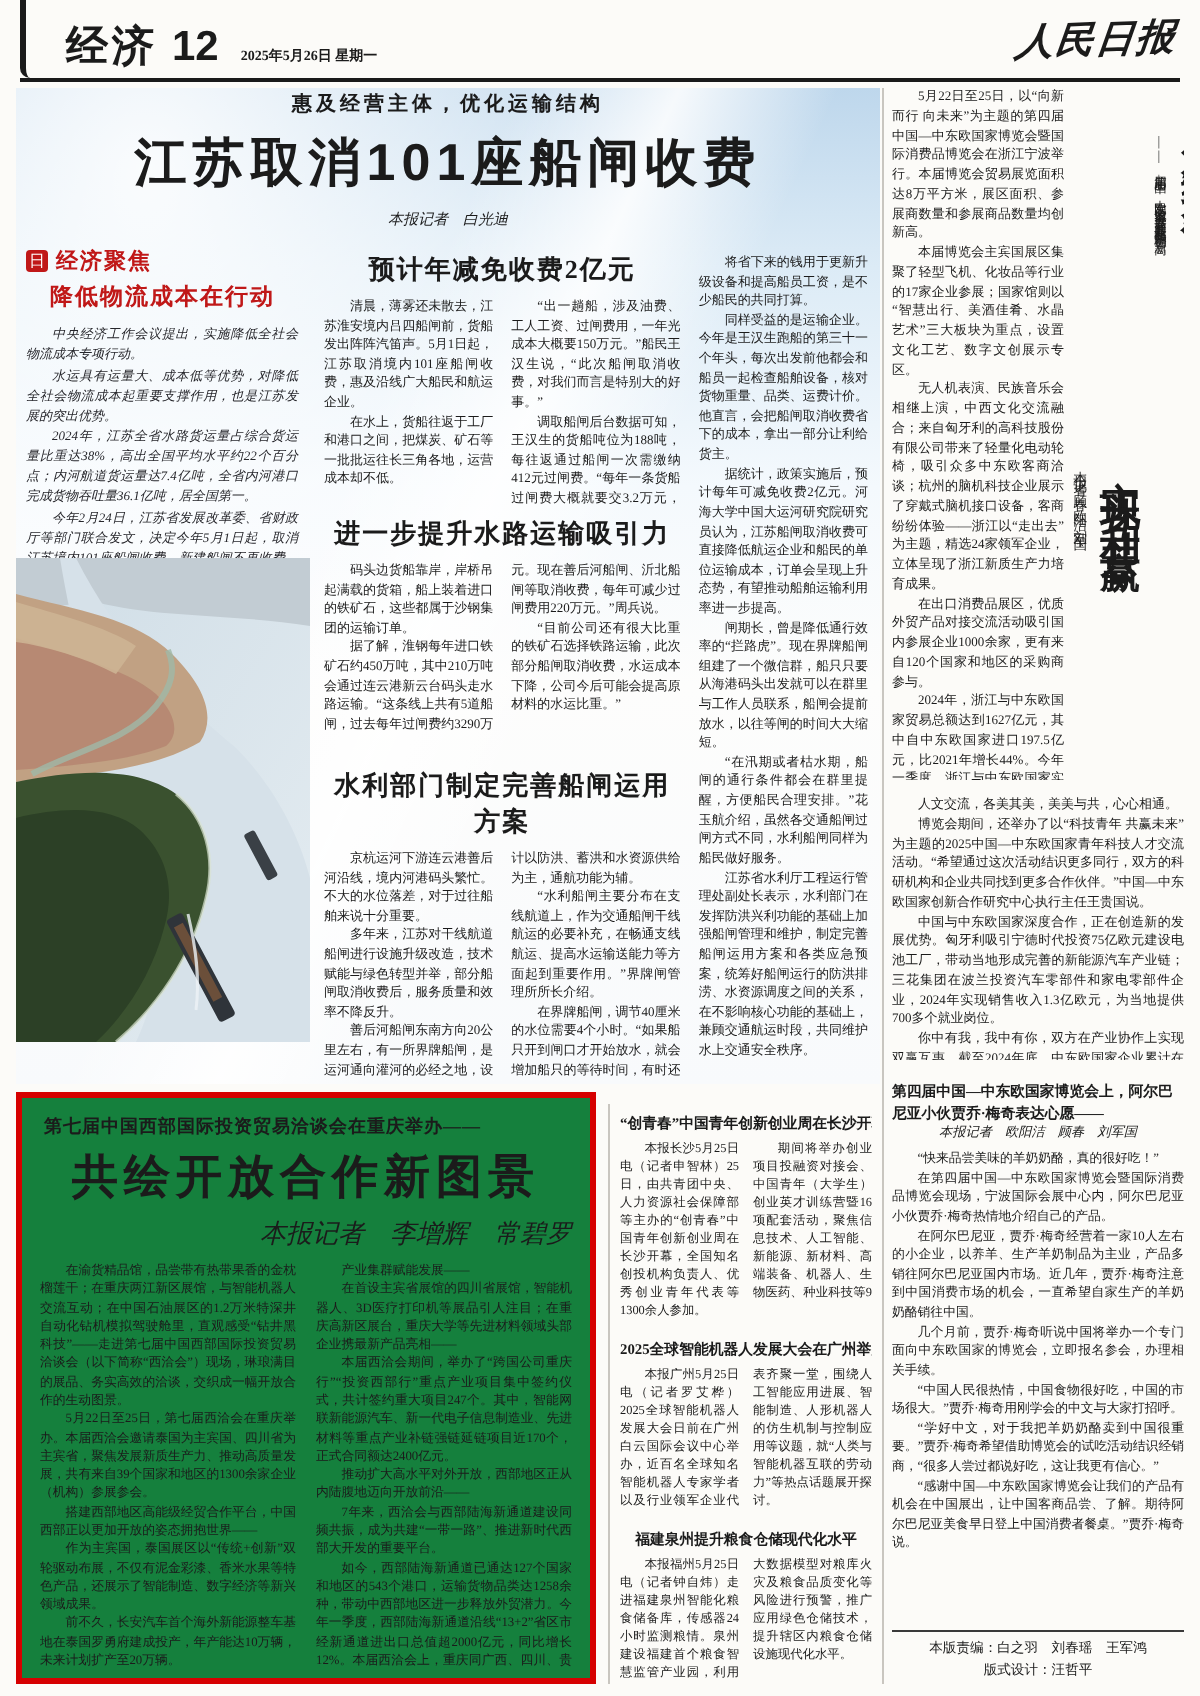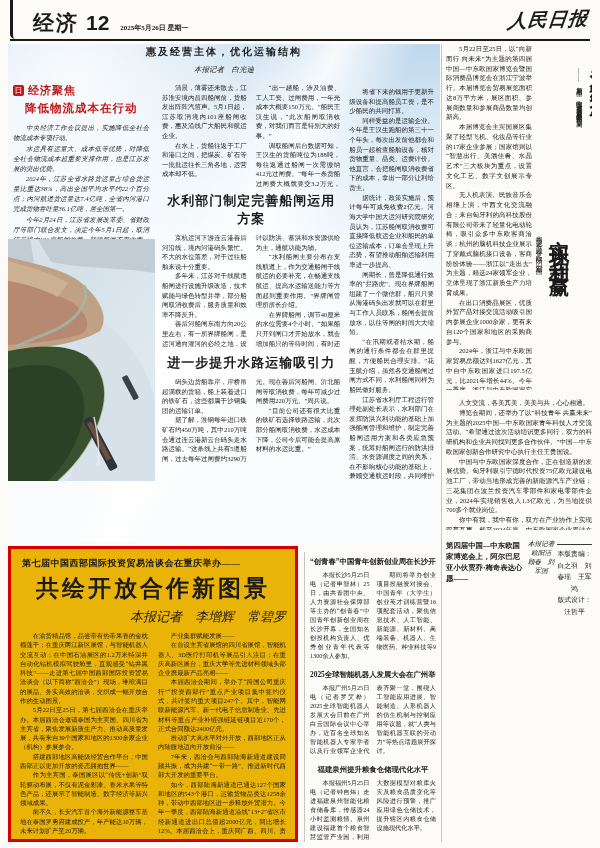--- a/index.html
+++ b/index.html
@@ -58,34 +58,34 @@
   .vh-big{font-size:20px;font-weight:bold;letter-spacing:7px;line-height:1.35;}
   .vh-b2{padding-top:170px;}
   .vh-sub{font-size:6.2px;letter-spacing:1px;line-height:2.2;padding-top:14px;}
   .vh-byline{font-size:6.8px;letter-spacing:2px;padding-top:176px;line-height:2;}
   .right-wide{margin-top:8px;height:132px;overflow:hidden;}
   
   .vdiv1{position:absolute;left:441px;top:44px;width:1px;height:798px;background:#c9c6c0;}
   .vdiv2{position:absolute;left:304px;top:552px;width:1px;height:290px;background:#c9c6c0;}
   
   .red-box{position:absolute;left:8px;top:546px;width:290px;height:296px;border:3.5px solid #d60000;
-        background:#eab308;box-sizing:border-box;padding:6px 9px;overflow:hidden;}
+        background:#15803d;box-sizing:border-box;padding:6px 9px;overflow:hidden;}
   .bl-kicker{font-size:9px;font-weight:bold;letter-spacing:.5px;margin:2px 0 3px 2px;}
   .bl-head{font-size:23px;font-weight:bold;text-align:center;letter-spacing:3px;margin:2px 0 4px;}
   .bl-byline{font-size:13px;font-style:italic;text-align:right;margin-bottom:5px;}
   .bl-body{columns:2;column-gap:10px;height:210px;overflow:hidden;}
   .bl-body .para{font-size:6.4px;line-height:1.45;text-indent:2em;margin:0;text-align:justify;}
   
   .bottom-mid{position:absolute;left:310px;top:550px;width:126px;height:292px;overflow:hidden;}
   .bm-head{font-size:7.4px;font-weight:bold;text-align:center;white-space:nowrap;margin:7px 0 4px;}
   .bm-body{columns:2;column-gap:7px;overflow:hidden;}
   .bm-body .para{font-size:6.2px;line-height:1.45;text-indent:2em;margin:0;text-align:justify;}
   .bm1{height:92px;} .bm2{height:74px;} .bm3{height:70px;}
   
-  .bottom-right{position:absolute;left:446px;top:540px;width:146px;height:302px;display:flex;flex-direction:row;overflow:hidden;}
+  .bottom-right{position:absolute;left:446px;top:540px;width:146px;height:302px;display:flex;flex-direction:column;overflow:hidden;}
   .br-kicker{font-size:7.4px;font-weight:bold;line-height:1.5;}
   .br-head{font-size:9px;font-weight:bold;text-align:center;letter-spacing:.5px;margin:5px 0 3px;}
   .br-byline{font-size:6.6px;font-style:italic;text-align:center;margin-bottom:4px;}
   .br-body{flex:1;overflow:hidden;}
   .br-body .para{font-size:6.4px;line-height:1.5;text-indent:2em;margin:0;text-align:justify;}
   .br-footer{border-top:1.5px solid #3a3a3a;margin-top:4px;padding-top:3px;text-align:center;
         font-size:6.8px;line-height:1.7;}
 </style>
 </head>
 <body>
@@ -97,20 +97,21 @@
       <span class="section-name">经济</span>
       <span class="page-no">12</span>
       <span class="date">2025年5月26日 星期一</span>
     </div>
     <div class="masthead">人民日报</div>
   </div>
 
   <div class="top-block">
     <div class="banner">
       <div class="kicker">惠及经营主体，优化运输结构</div>
+      <div class="main-headline">江苏取消101座船闸收费</div>
       <div class="main-byline">本报记者　白光迪</div>
     </div>
     <div class="top-cols">
 
       <div class="focus-col">
         <div class="badge-row">
           <span class="badge">日</span>
           <span class="badge-title">经济聚焦</span>
         </div>
         <div class="focus-sub">降低物流成本在行动</div>
@@ -149,43 +150,44 @@
               <rect x="108" y="146" width="26" height="6" rx="1.5" fill="#3a4046"></rect>
             </g>
             <path d="M86,178 C90,195 92,210 90,226" stroke="#eef3f6" stroke-width="1.5" fill="none" opacity="0.8"></path>
           </svg>
         </div>
       </div>
 
       <div class="mid-cols">
         <div class="mid-left">
           <div>
+            <div class="mid-head">预计年减免收费2亿元</div>
             <div class="mid-body h1body">
                 <p class="para">清晨，薄雾还未散去，江苏淮安境内吕四船闸前，货船发出阵阵汽笛声。5月1日起，江苏取消境内101座船闸收费，惠及沿线广大船民和航运企业。</p>
                 <p class="para">在水上，货船往返于工厂和港口之间，把煤炭、矿石等一批批运往长三角各地，运营成本却不低。</p>
                 <p class="para">“出一趟船，涉及油费、工人工资、过闸费用，一年光成本大概要150万元。”船民王汉生说，“此次船闸取消收费，对我们而言是特别大的好事。”</p>
                 <p class="para">调取船闸后台数据可知，王汉生的货船吨位为188吨，每往返通过船闸一次需缴纳412元过闸费。“每年一条货船过闸费大概就要交3.2万元，占总运营成本的2%到3%。”王汉生说，他每年可省下一笔不小的开支。</p>
+              </div>
+          </div>
+          <div>
+            <div class="mid-head">进一步提升水路运输吸引力</div>
+            <div class="mid-body h3body">
+                <p class="para">码头边货船靠岸，岸桥吊起满载的货箱，船上装着进口的铁矿石，这些都属于沙钢集团的运输订单。</p>
+                <p class="para">据了解，淮钢每年进口铁矿石约450万吨，其中210万吨会通过连云港新云台码头走水路运输。“这条线上共有5道船闸，过去每年过闸费约3290万元。现在善后河船闸、沂北船闸等取消收费，每年可减少过闸费用220万元。”周兵说。</p>
+                <p class="para">“目前公司还有很大比重的铁矿石选择铁路运输，此次部分船闸取消收费，水运成本下降，公司今后可能会提高原材料的水运比重。”</p>
               </div>
           </div>
           <div>
             <div class="mid-head">水利部门制定完善船闸运用方案</div>
             <div class="mid-body h2body">
                 <p class="para">京杭运河下游连云港善后河沿线，境内河港码头繁忙。不大的水位落差，对于过往船舶来说十分重要。</p>
                 <p class="para">多年来，江苏对干线航道船闸进行设施升级改造，技术赋能与绿色转型并举，部分船闸取消收费后，服务质量和效率不降反升。</p>
                 <p class="para">善后河船闸东南方向20公里左右，有一所界牌船闸，是运河通向灌河的必经之地，设计以防洪、蓄洪和水资源供给为主，通航功能为辅。</p>
                 <p class="para">“水利船闸主要分布在支线航道上，作为交通船闸干线航运的必要补充，在畅通支线航运、提高水运输送能力等方面起到重要作用。”界牌闸管理所所长介绍。</p>
                 <p class="para">在界牌船闸，调节40厘米的水位需要4个小时。“如果船只开到闸口才开始放水，就会增加船只的等待时间，有时还会出现到达之后水文条件不满足过闸的情况。”</p>
-              </div>
-          </div>
-          <div>
-            <div class="mid-head">进一步提升水路运输吸引力</div>
-            <div class="mid-body h3body">
-                <p class="para">码头边货船靠岸，岸桥吊起满载的货箱，船上装着进口的铁矿石，这些都属于沙钢集团的运输订单。</p>
-                <p class="para">据了解，淮钢每年进口铁矿石约450万吨，其中210万吨会通过连云港新云台码头走水路运输。“这条线上共有5道船闸，过去每年过闸费约3290万元。现在善后河船闸、沂北船闸等取消收费，每年可减少过闸费用220万元。”周兵说。</p>
-                <p class="para">“目前公司还有很大比重的铁矿石选择铁路运输，此次部分船闸取消收费，水运成本下降，公司今后可能会提高原材料的水运比重。”</p>
               </div>
           </div>
         </div>
         <div class="side-col">
             <p class="para">将省下来的钱用于更新升级设备和提高船员工资，是不少船民的共同打算。</p>
             <p class="para">同样受益的是运输企业。今年是王汉生跑船的第三十一个年头，每次出发前他都会和船员一起检查船舶设备，核对货物重量、品类、运费计价。他直言，会把船闸取消收费省下的成本，拿出一部分让利给货主。</p>
             <p class="para">据统计，政策实施后，预计每年可减免收费2亿元。河海大学中国大运河研究院研究员认为，江苏船闸取消收费可直接降低航运企业和船民的单位运输成本，订单会呈现上升态势，有望推动船舶运输利用率进一步提高。</p>
             <p class="para">闸期长，曾是降低通行效率的“拦路虎”。现在界牌船闸组建了一个微信群，船只只要从海港码头出发就可以在群里与工作人员联系，船闸会提前放水，以往等闸的时间大大缩短。</p>
             <p class="para">“在汛期或者枯水期，船闸的通行条件都会在群里提醒，方便船民合理安排。”花玉航介绍，虽然各交通船闸过闸方式不同，水利船闸同样为船民做好服务。</p>
             <p class="para">江苏省水利厅工程运行管理处副处长表示，水利部门在发挥防洪兴利功能的基础上加强船闸管理和维护，制定完善船闸运用方案和各类应急预案，统筹好船闸运行的防洪排涝、水资源调度之间的关系，在不影响核心功能的基础上，兼顾交通航运时段，共同维护水上交通安全秩序。</p>

